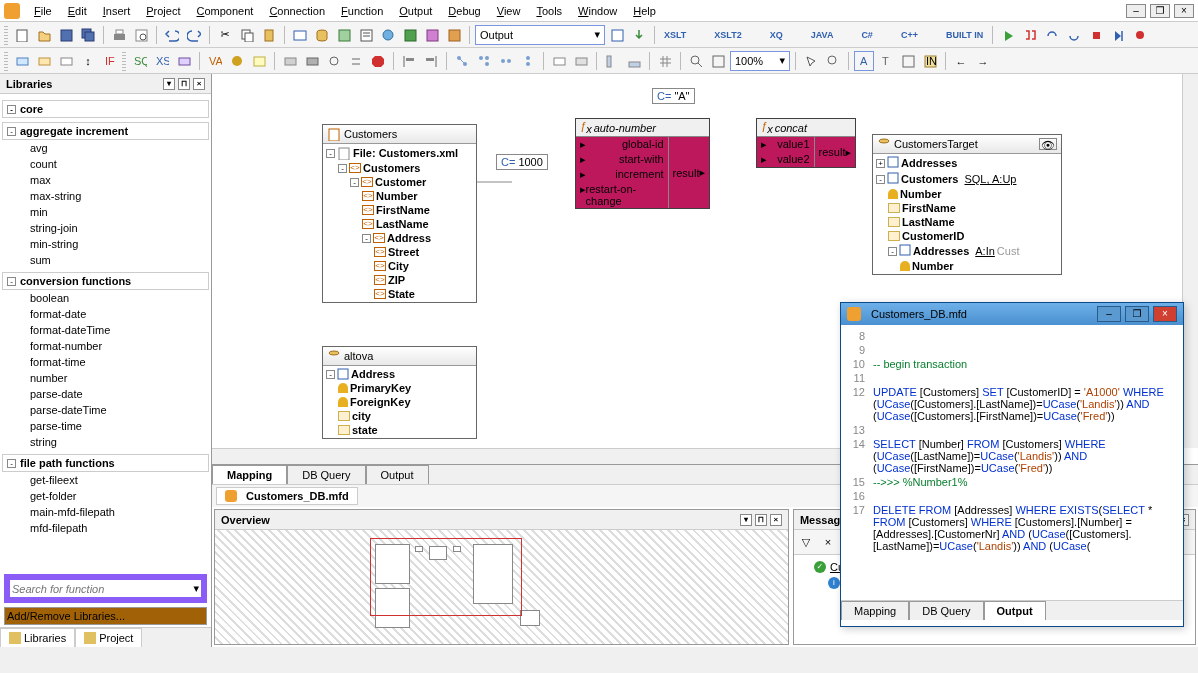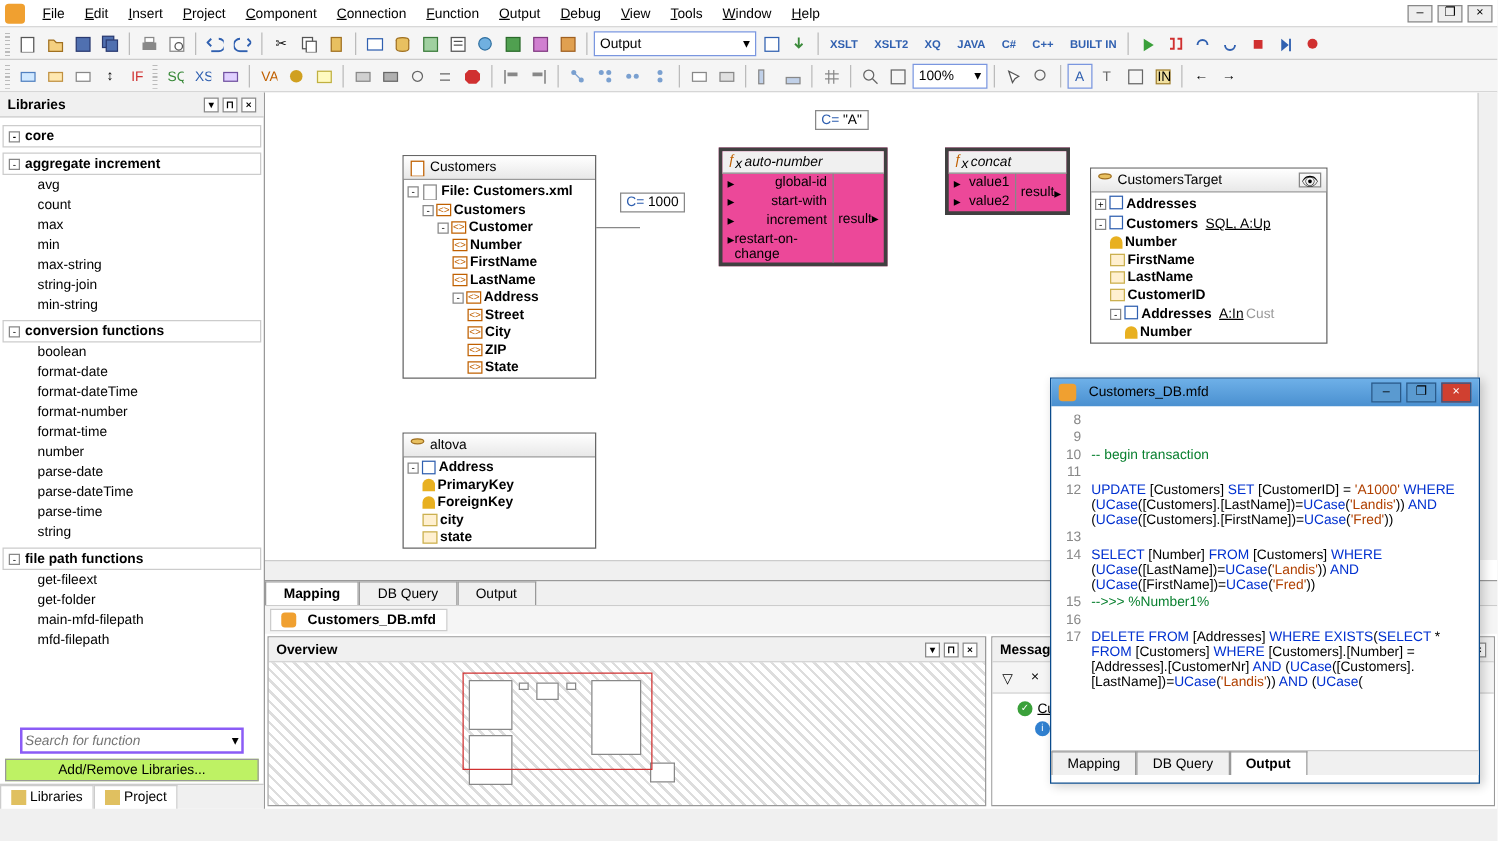--- a/index.html
+++ b/index.html
@@ -19,36 +19,36 @@
 .main{display:flex;height:calc(100% - 100px)}
 .left-panel{width:212px;border-right:1px solid #999;display:flex;flex-direction:column;background:#fff}
 .panel-hdr{height:20px;background:#f0f0f0;border-bottom:1px solid #ccc;display:flex;align-items:center;padding:0 6px;font-weight:bold}
 .panel-hdr-ctrls{margin-left:auto;display:flex;gap:3px}
 .panel-hdr-ctrls span{width:12px;height:12px;border:1px solid #888;font-size:8px;line-height:10px;text-align:center;background:#fff;cursor:pointer}
 .lib-tree{flex:1;overflow:auto;padding:2px}
 .lib-group-hdr{background:#fff;border:1px solid #ccc;padding:2px 4px;margin-top:4px;display:flex;align-items:center;gap:4px}
 .lib-group-hdr.bold{font-weight:bold}
 .expand-box{width:9px;height:9px;border:1px solid #888;font-size:8px;line-height:7px;text-align:center;background:#fff;display:inline-block}
 .lib-item{padding:2px 4px 2px 28px;cursor:pointer}
-.lib-search{border:2px solid #8b5cf6;margin:2px 16px;padding:2px;display:flex}
+.lib-search{border:6px solid #8b5cf6;margin:2px 4px;padding:2px;display:flex}
 .lib-search input{border:none;outline:none;flex:1;font-style:italic;color:#888}
-.lib-addremove{border:1px solid #999;background:#bef264;margin:2px 4px;padding:2px;text-align:center;cursor:pointer}
+.lib-addremove{border:1px solid #999;background:#a16207;margin:2px 4px;padding:2px;text-align:left;cursor:pointer}
 .left-tabs{display:flex;background:#f0f0f0;border-top:1px solid #ccc}
 .left-tab{padding:3px 8px;border:1px solid #ccc;border-bottom:none;background:#fff;display:flex;align-items:center;gap:3px;cursor:pointer}
 .canvas-area{flex:1;display:flex;flex-direction:column;background:#fff;position:relative;overflow:hidden}
 .canvas{flex:1;position:relative;background:#fff;overflow:hidden;border-bottom:1px solid #999}
 .component-box{position:absolute;background:#fff;border:1px solid #666;min-width:150px}
 .component-title{background:linear-gradient(#fff,#e8e8e8);border-bottom:1px solid #999;padding:2px 4px;display:flex;align-items:center;gap:3px}
 .component-body{padding:1px}
 .tree-row{display:flex;align-items:center;padding:1px 2px;gap:2px;font-size:11px}
 .indent-0{padding-left:2px}.indent-1{padding-left:14px}.indent-2{padding-left:26px}.indent-3{padding-left:38px}.indent-4{padding-left:50px}
 .elt-ico{width:12px;height:10px;border:1px solid #c06000;display:inline-block;color:#c06000;font-size:8px;line-height:8px;text-align:center}
 .attr-ico{width:12px;height:10px;background:#fff0d0;border:1px solid #cab050;display:inline-block}
 .key-ico{width:10px;height:10px;background:#e8b020;border-radius:50% 50% 0 0;display:inline-block}
-.func-box{position:absolute;background:#ec4899;border:3px solid #404040}
+.func-box{position:absolute;background:#be185d;border:1px solid #404040}
 .func-title{background:#f0f0f0;border-bottom:1px solid #888;padding:1px 4px;font-style:italic;display:flex;gap:2px;align-items:center}
 .func-row{padding:1px 4px;display:flex;justify-content:space-between}
 .const-box{position:absolute;background:#fff;border:1px solid #888;padding:1px 4px;display:flex;align-items:center;gap:3px}
 .canvas-tabs{display:flex;background:#f0f0f0;border-bottom:1px solid #ccc}
 .canvas-tab{padding:3px 14px;border:1px solid #999;border-bottom:none;background:#f0f0f0;cursor:pointer}
 .canvas-tab.active{background:#fff;font-weight:bold}
 .doc-tabs{display:flex;background:#f5f5f5;padding:2px 4px}
 .doc-tab{padding:2px 8px;border:1px solid #ccc;background:#fff;display:flex;align-items:center;gap:3px}
 .bottom-panels{display:flex;height:140px}
 .bp{flex:1;border:1px solid #999;display:flex;flex-direction:column;margin:2px}
@@ -221,21 +221,21 @@
       <svg class="ic">
         <rect x="2" y="2" width="11" height="11" fill="#fff" stroke="#3060b0"></rect>
       </svg>
     </span>
   <span class="tb-btn">
       <svg class="ic">
         <path d="M7 2v8m-3-3l3 3 3-3" fill="none" stroke="#3a8a3a" stroke-width="1.5"></path>
       </svg>
     </span>
   <span class="tb-sep"></span>
-  <div id="lang-buttons" style="display:flex;gap:5px">
+  <div id="lang-buttons" style="display:flex;gap:20px">
       <span class="tb-btn" style="width: auto; padding: 0px 3px; font-size: 9px; font-weight: bold; color: rgb(48, 96, 176);">XSLT</span>
       <span class="tb-btn" style="width: auto; padding: 0px 3px; font-size: 9px; font-weight: bold; color: rgb(48, 96, 176);">XSLT2</span>
       <span class="tb-btn" style="width: auto; padding: 0px 3px; font-size: 9px; font-weight: bold; color: rgb(48, 96, 176);">XQ</span>
       <span class="tb-btn" style="width: auto; padding: 0px 3px; font-size: 9px; font-weight: bold; color: rgb(48, 96, 176);">JAVA</span>
       <span class="tb-btn" style="width: auto; padding: 0px 3px; font-size: 9px; font-weight: bold; color: rgb(48, 96, 176);">C#</span>
       <span class="tb-btn" style="width: auto; padding: 0px 3px; font-size: 9px; font-weight: bold; color: rgb(48, 96, 176);">C++</span>
       <span class="tb-btn" style="width: auto; padding: 0px 3px; font-size: 9px; font-weight: bold; color: rgb(48, 96, 176);">BUILT IN</span>
     </div>
   <span class="tb-sep"></span>
   <span class="tb-btn">
@@ -496,24 +496,25 @@
         <span>core</span>
       </div>
       <div id="lib-groups">
           <div class="lib-group-hdr">
             <span class="expand-box">-</span>
             <b>aggregate increment</b>
           </div>
           <div class="lib-item">avg</div>
           <div class="lib-item">count</div>
           <div class="lib-item">max</div>
+          <div class="lib-item">max-string</div>
           <div class="lib-item">min</div>
-          <div class="lib-item">max-string</div>
           <div class="lib-item">string-join</div>
           <div class="lib-item">min-string</div>
+          <div class="lib-item">sum</div>
           <div class="lib-group-hdr">
             <span class="expand-box">-</span>
             <b>conversion functions</b>
           </div>
           <div class="lib-item">boolean</div>
           <div class="lib-item">format-date</div>
           <div class="lib-item">format-dateTime</div>
           <div class="lib-item">format-number</div>
           <div class="lib-item">format-time</div>
           <div class="lib-item">number</div>

